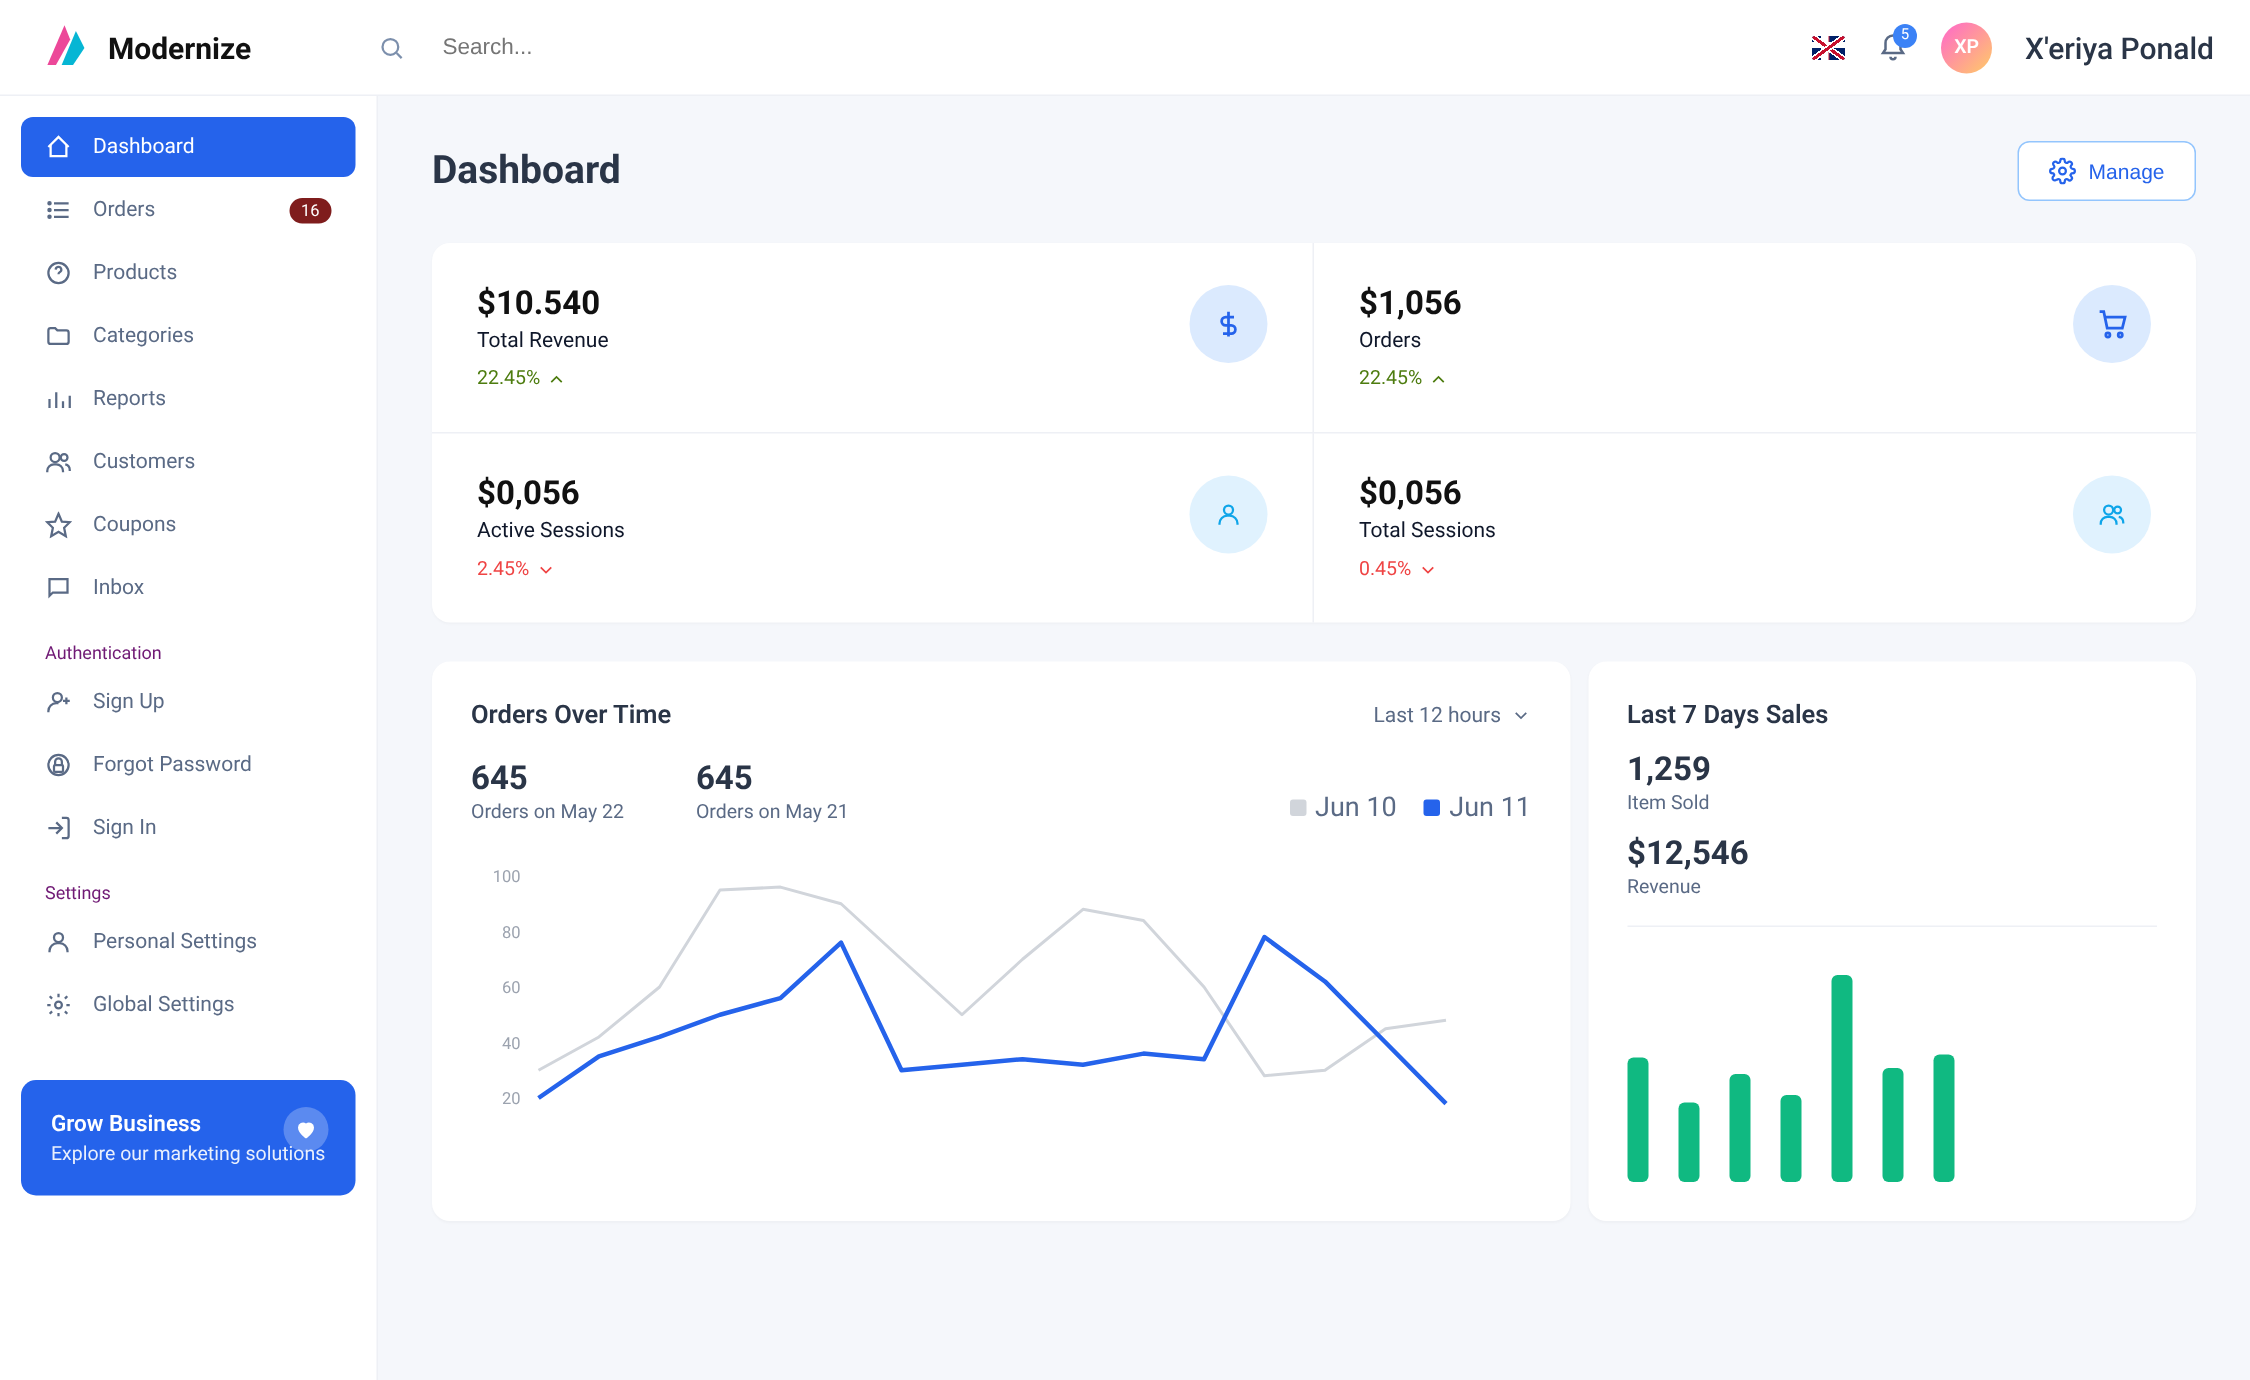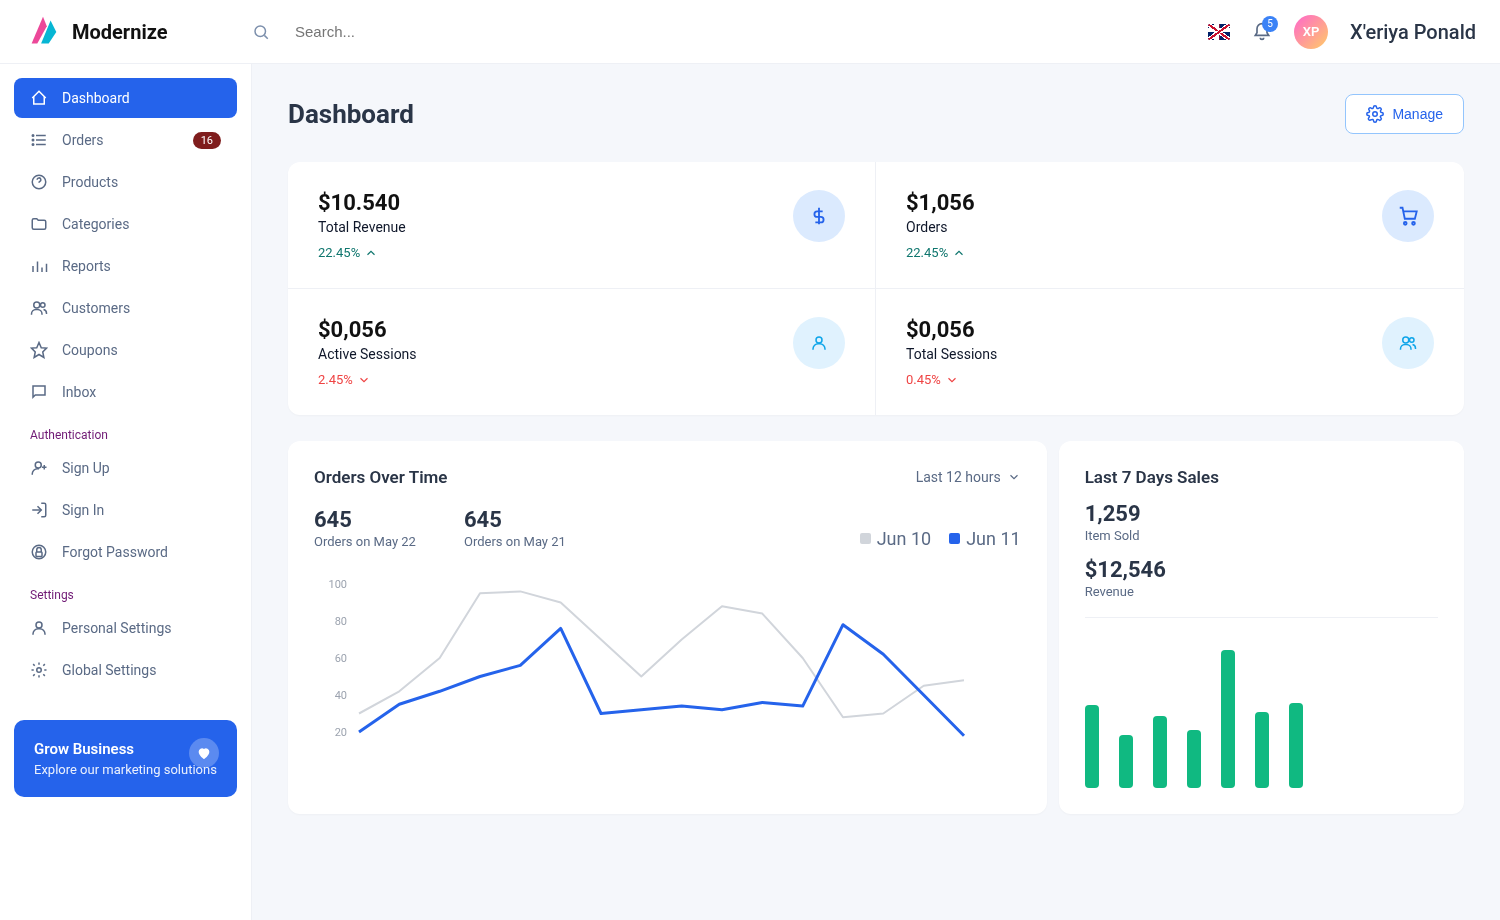--- a/index.html
+++ b/index.html
@@ -34,21 +34,21 @@
 .page-title { font-size: 26px; font-weight: 700; }
 .manage-btn { margin-left: auto; border: 1px solid #93c5fd; color: #2563eb; background: #fff; padding: 10px 20px; border-radius: 8px; display: flex; align-items: center; gap: 8px; font-size: 14px; font-weight: 500; cursor: pointer; }
 .stats { display: grid; grid-template-columns: 1fr 1fr; background: #fff; border-radius: 12px; margin-bottom: 26px; box-shadow: 0 1px 2px rgba(0,0,0,.03); }
 .stat { padding: 28px 30px; display: flex; align-items: flex-start; justify-content: space-between; }
 .stat:nth-child(1) { border-bottom: 1px solid #eef0f5; border-right: 1px solid #eef0f5; }
 .stat:nth-child(2) { border-bottom: 1px solid #eef0f5; }
 .stat:nth-child(3) { border-right: 1px solid #eef0f5; }
 .stat-value { font-size: 22px; font-weight: 700; color: #111; }
 .stat-label { font-size: 14px; color: #0f172a; margin-top: 4px; }
 .stat-change { font-size: 13px; margin-top: 10px; display: flex; align-items: center; gap: 4px; }
-.up { color: #0f766e; }
+.up { color: #4d7c0f; }
 .down { color: #ef4444; }
 .stat-icon { width: 52px; height: 52px; border-radius: 50%; display: flex; align-items: center; justify-content: center; }
 .si-blue { background: #dbeafe; color: #2563eb; }
 .si-light { background: #e0f2fe; color: #0ea5e9; }
 .row2 { display: flex; gap: 12px; }
 .card { background: #fff; border-radius: 12px; padding: 26px; box-shadow: 0 1px 2px rgba(0,0,0,.03); }
 .card-lg { flex: 2; }
 .card-sm { flex: 1; }
 .card-title { font-size: 17px; font-weight: 600; }
 .card-head { display: flex; align-items: center; margin-bottom: 20px; }
@@ -195,36 +195,36 @@
               <path d="M3 21v-1a7 7 0 0 1 7-7h2"></path>
               <line x1="19" y1="8" x2="19" y2="14"></line>
               <line x1="16" y1="11" x2="22" y2="11"></line>
             </svg>
           </span>
           <span>Sign Up</span>
         </div>
         <div class="nav-item">
           <span class="nav-icon">
             <svg width="18" height="18" viewBox="0 0 24 24" fill="none" stroke="currentColor" stroke-width="2">
+              <circle cx="12" cy="12" r="9"></circle>
+              <path d="M9 12V9a3 3 0 1 1 6 0v3"></path>
+              <rect x="8" y="12" width="8" height="6" rx="1"></rect>
+            </svg>
+          </span>
+          <span>Forgot Password</span>
+        </div>
+        <div class="nav-item">
+          <span class="nav-icon">
+            <svg width="18" height="18" viewBox="0 0 24 24" fill="none" stroke="currentColor" stroke-width="2">
               <path d="M15 3h4a2 2 0 0 1 2 2v14a2 2 0 0 1-2 2h-4"></path>
               <polyline points="10 17 15 12 10 7"></polyline>
               <line x1="15" y1="12" x2="3" y2="12"></line>
             </svg>
           </span>
           <span>Sign In</span>
-        </div>
-        <div class="nav-item">
-          <span class="nav-icon">
-            <svg width="18" height="18" viewBox="0 0 24 24" fill="none" stroke="currentColor" stroke-width="2">
-              <circle cx="12" cy="12" r="9"></circle>
-              <path d="M9 12V9a3 3 0 1 1 6 0v3"></path>
-              <rect x="8" y="12" width="8" height="6" rx="1"></rect>
-            </svg>
-          </span>
-          <span>Forgot Password</span>
         </div>
       </div>
     <div class="nav-section">Settings</div>
     <div id="nav-settings">
         <div class="nav-item">
           <span class="nav-icon">
             <svg width="18" height="18" viewBox="0 0 24 24" fill="none" stroke="currentColor" stroke-width="2">
               <circle cx="12" cy="8" r="4"></circle>
               <path d="M4 21v-1a7 7 0 0 1 7-7h2a7 7 0 0 1 7 7v1"></path>
             </svg>

